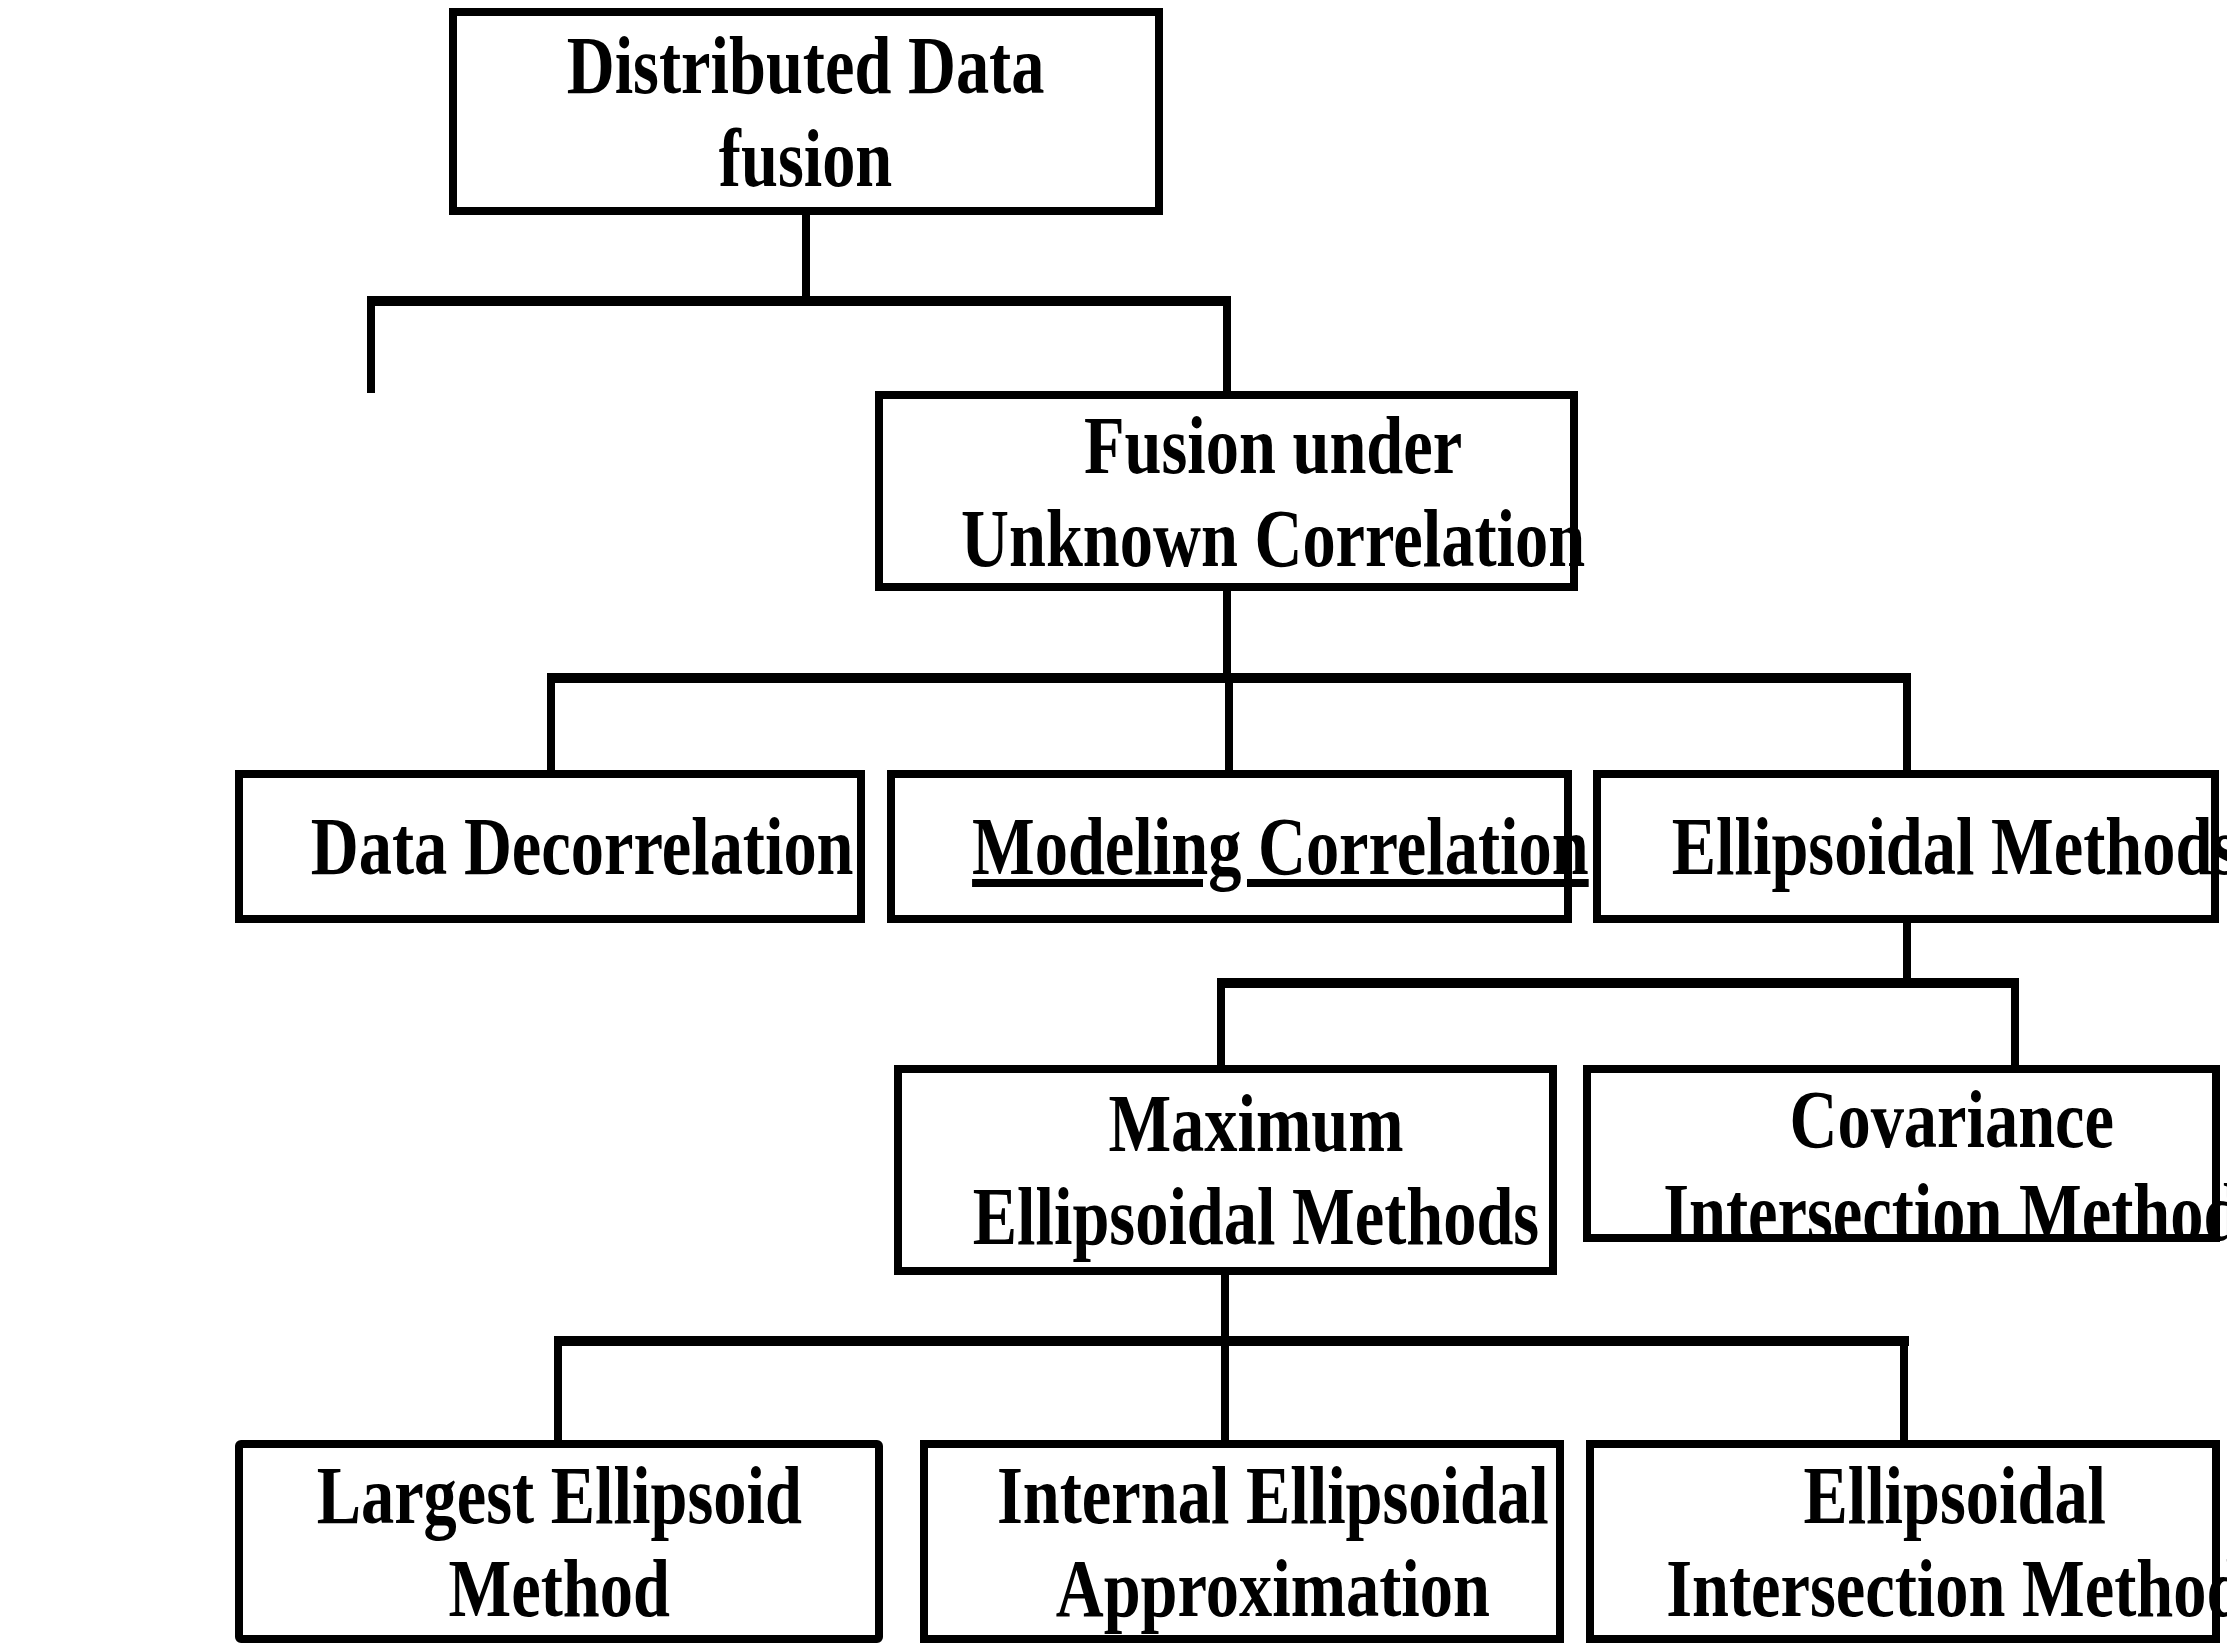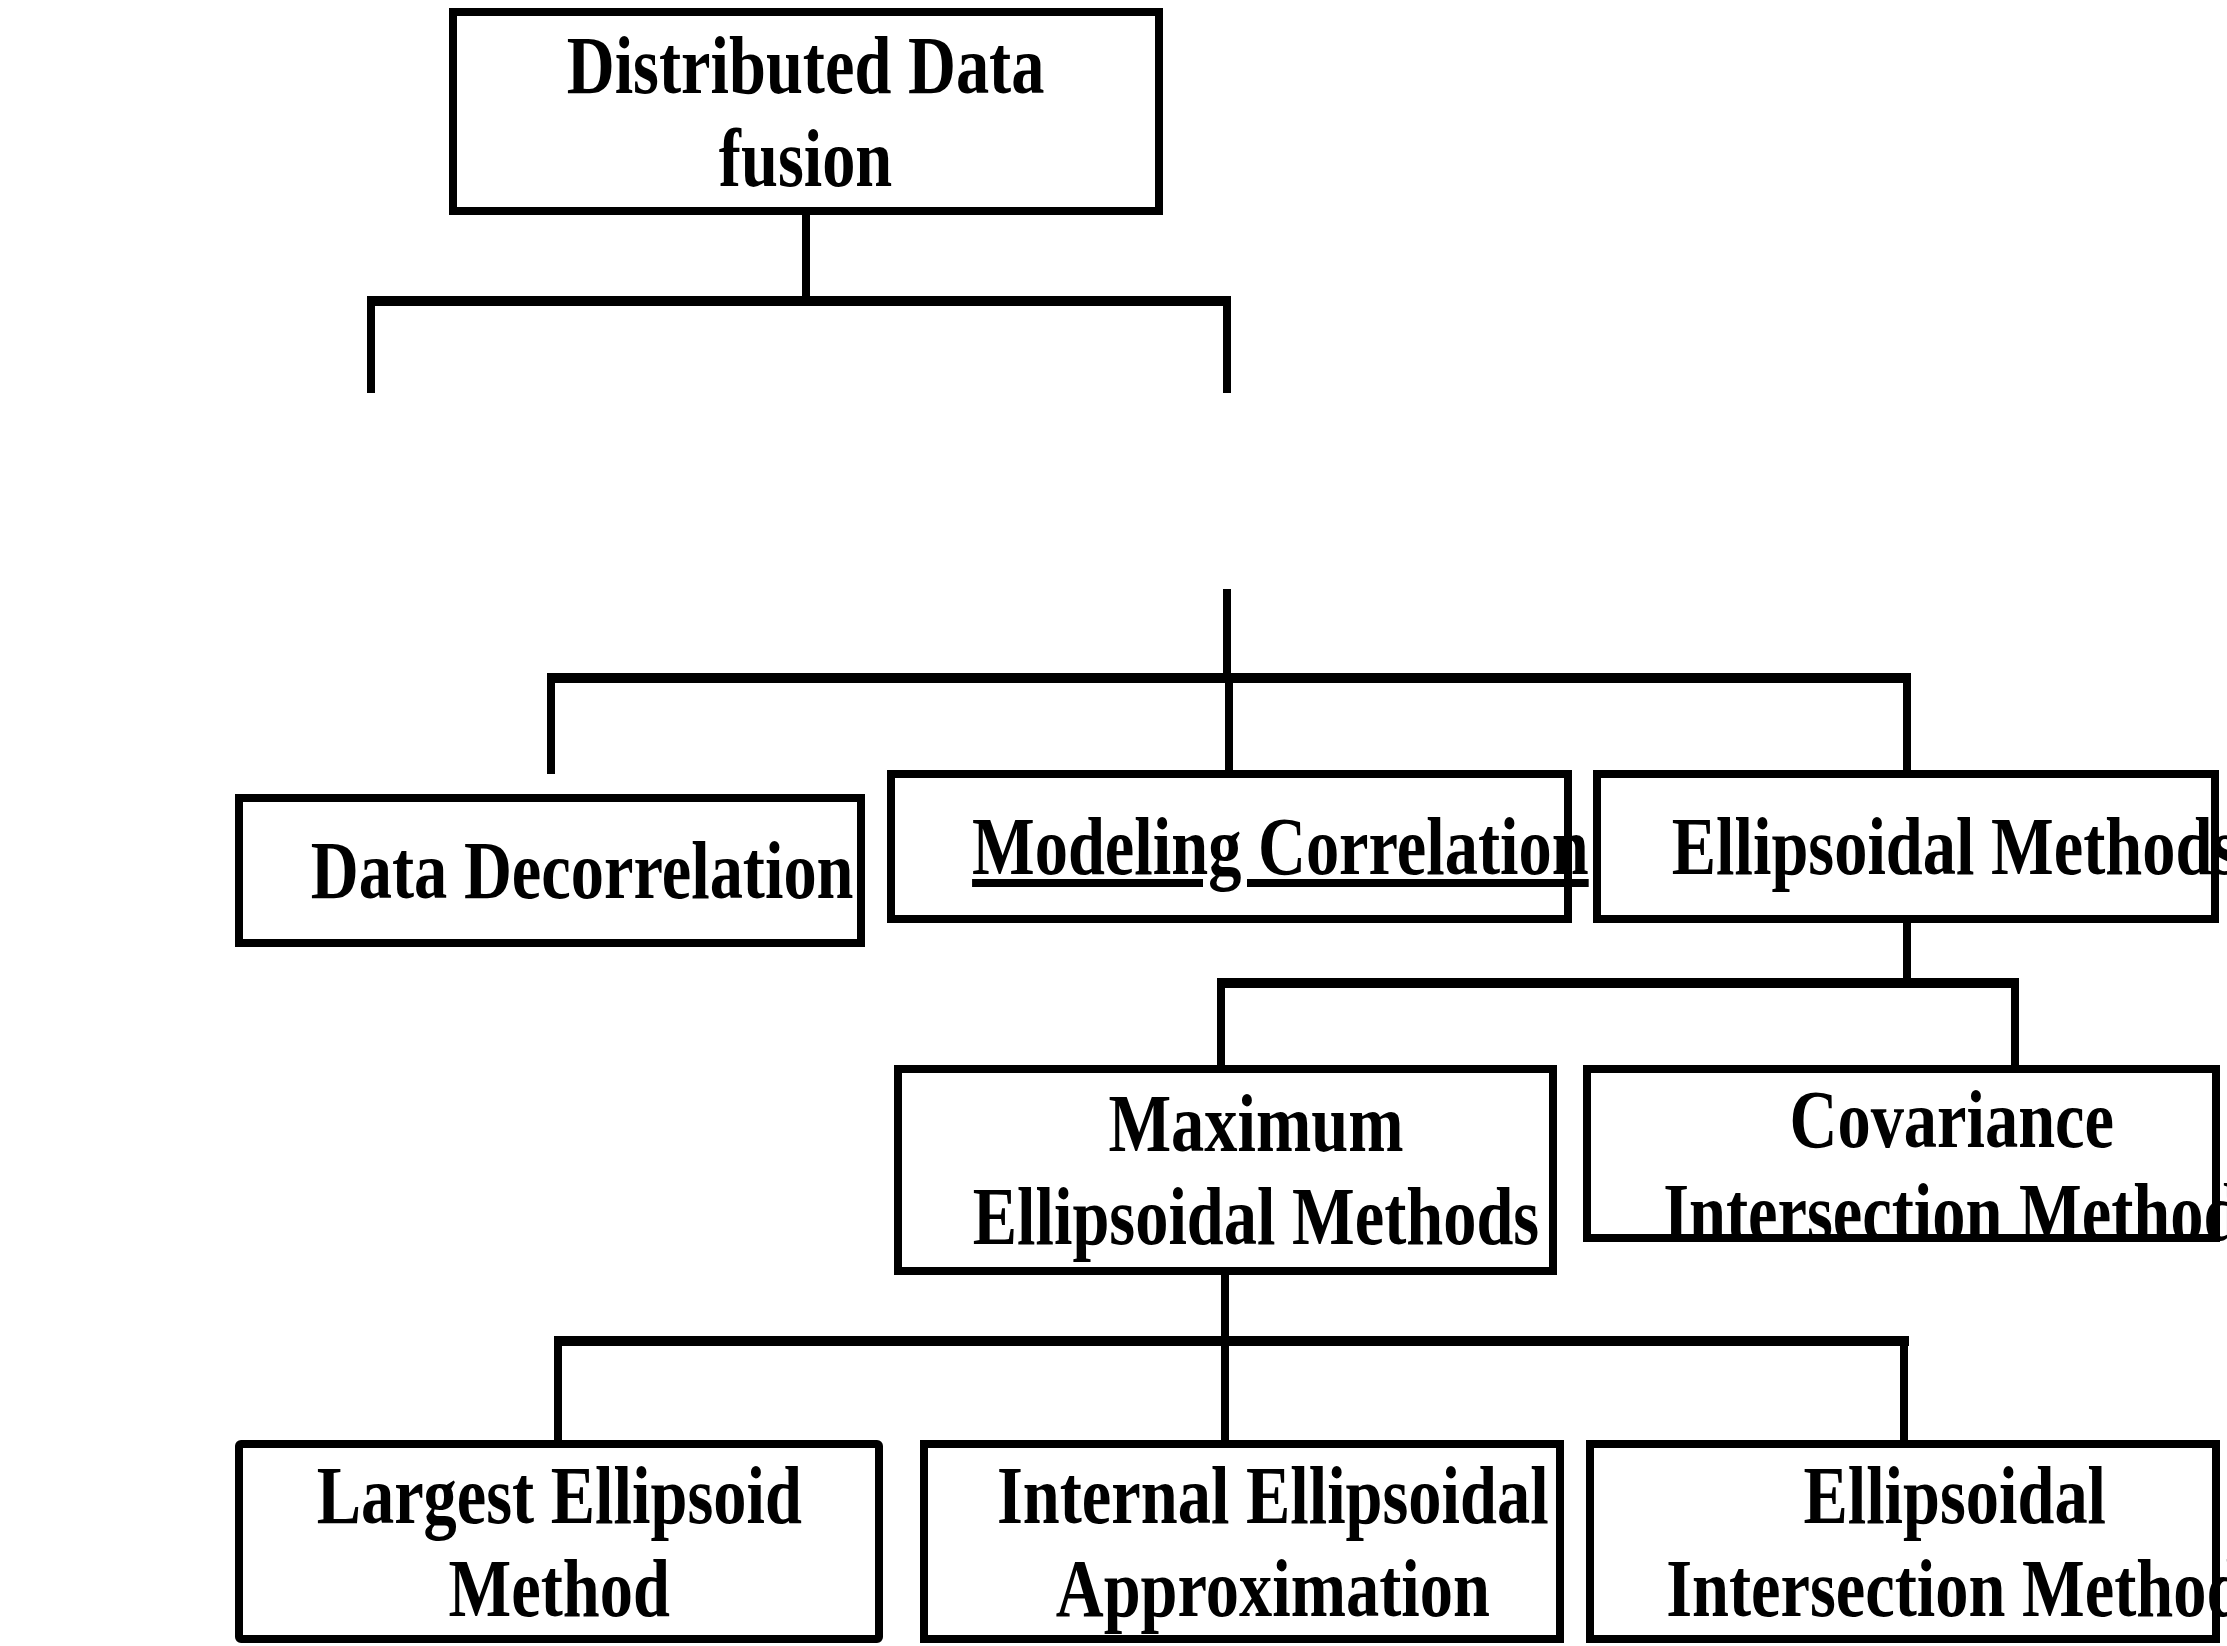--- a/index.html
+++ b/index.html
@@ -60,22 +60,26 @@
   <div class="conn" style="left:554px; top:1336px; width:1355px; height:9.5px;"></div>
   <div class="conn" style="left:554px; top:1336px; width:8px; height:106px;"></div>
   <div class="conn" style="left:1900px; top:1336px; width:8px; height:106px;"></div>
 
   <div class="node" style="left:449px; top:8px; width:714px; height:207px;">
     <div class="lbl">Distributed Data
 fusion</div>
   </div>
 
 
+  <div class="node" style="left:875px; top:391px; width:703px; height:200px;">
+    <div class="lbl">Fusion under
+Unknown Correlation</div>
+  </div>
 
-  <div class="node" style="left:235px; top:770px; width:630px; height:153px;margin-top:24px;">
+  <div class="node" style="left:235px; top:770px; width:630px; height:153px;">
     <div class="lbl">Data Decorrelation</div>
   </div>
 
   <div class="node" style="left:887px; top:770px; width:685px; height:153px;text-decoration:underline;">
     <div class="lbl">Modeling Correlation</div>
   </div>
 
   <div class="node" style="left:1593px; top:770px; width:626px; height:153px;">
     <div class="lbl">Ellipsoidal Methods</div>
   </div>

